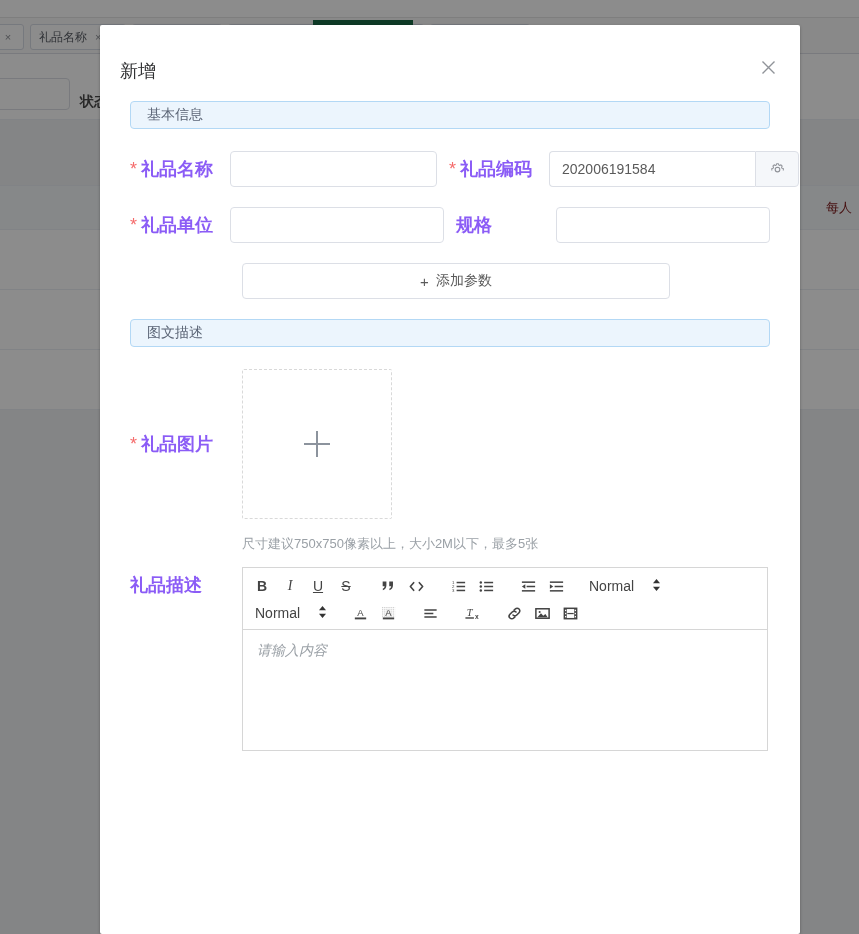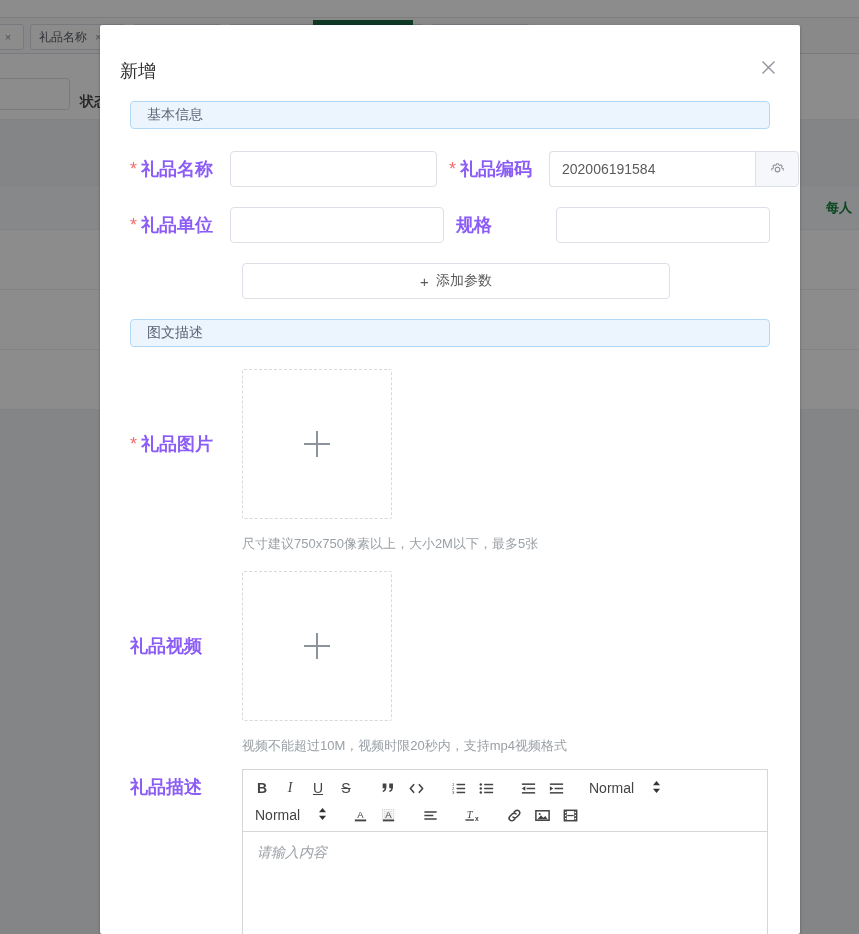--- a/index.html
+++ b/index.html
@@ -64,21 +64,21 @@
     transform: translateY(-50%);
   }
   .bg-table-head {
     position: absolute; left: 0; top: 185px; width: 859px; height: 45px;
     background: #f5f7fa;
     border-top: 1px solid #ebeef5;
     border-bottom: 1px solid #ebeef5;
   }
   .bg-th {
     position: absolute; top: 208px; transform: translateY(-50%);
-    font-size: 13px; font-weight: bold; color: #15803d; text-align: center;
+    font-size: 13px; font-weight: normal; color: #7f1d1d; text-align: center;
   }
   .bg-row {
     position: absolute; left: 0; width: 859px; height: 60px;
     border-bottom: 1px solid #ebeef5;
     background: #ffffff;
   }
 
   
   #overlay {
     position: absolute; inset: 0;
@@ -402,29 +402,20 @@
     <div class="upload-row">
       <div class="lbl req" style="line-height:150px;">礼品图片</div>
       <div class="upload-col">
         <div class="upload-box">
           <span class="upload-plus"></span>
         </div>
         <div class="upload-hint">尺寸建议750x750像素以上，大小2M以下，最多5张</div>
       </div>
     </div>
 
-    <div class="upload-row" style="margin-top:18px;">
-      <div class="lbl" style="line-height:150px;">礼品视频</div>
-      <div class="upload-col">
-        <div class="upload-box">
-          <span class="upload-plus"></span>
-        </div>
-        <div class="upload-hint">视频不能超过10M，视频时限20秒内，支持mp4视频格式</div>
-      </div>
-    </div>
 
     <div class="editor-row">
       <div class="lbl" style="line-height:36px;">礼品描述</div>
       <div class="editor-wrap">
 
         <div class="qt-toolbar">
 
           <div class="qt-line">
             <div class="qt-btn" style="font-weight:bold;">B</div>
             <div class="qt-btn" style="font-style:italic;font-family:'Liberation Serif',serif;">I</div>

